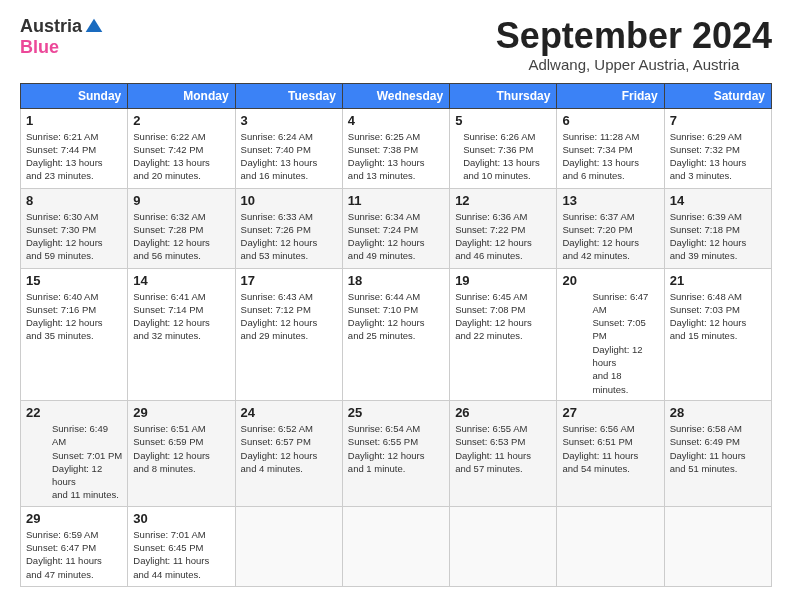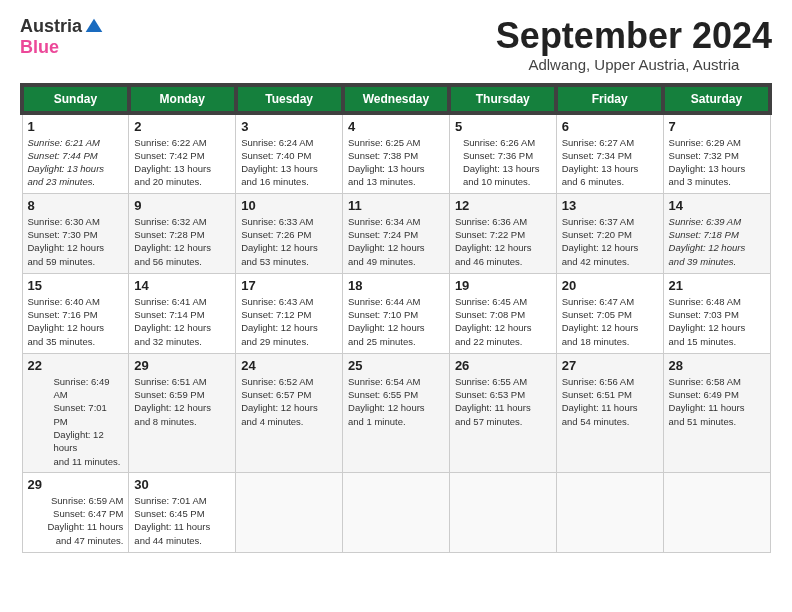--- a/index.html
+++ b/index.html
@@ -56,27 +56,27 @@
     .subtitle {
       font-size: 15px;
       color: #444;
     }
     .calendar {
       width: 100%;
       border-collapse: collapse;
       font-size: 10px;
     }
     .calendar th {
-      background-color: #15803d;
+      background-color: #3b82f6;
       color: #fff;
-      text-align: center;
+      text-align: right;
       padding: 5px 6px;
       font-size: 12px;
       font-weight: bold;
-      border: 4px solid #404040;
+      border: 1px solid #404040;
     }
     .calendar td {
       vertical-align: top;
       border: 1px solid #ccc;
       padding: 4px 5px;
       width: calc(100% / 7);
       height: 80px;
       background: #fff;
     }
     .calendar tr:nth-child(even) td {
@@ -127,21 +127,21 @@
           <th>Wednesday</th>
           <th>Thursday</th>
           <th>Friday</th>
           <th>Saturday</th>
         </tr>
     </thead>
     <tbody id="calendar-body">
     <tr>
           <td>
             <span class="day-num">1</span>
-            <div class="day-info" style="white-space: pre-line; font-style: italic;">Sunrise: 6:21 AM
+            <div class="day-info" style="white-space: pre-line;">Sunrise: 6:21 AM
 Sunset: 7:44 PM
 Daylight: 13 hours
 and 23 minutes.</div>
           </td>
           <td>
             <span class="day-num">2</span>
             <div class="day-info" style="white-space: pre-line;">Sunrise: 6:22 AM
 Sunset: 7:42 PM
 Daylight: 13 hours
 and 20 minutes.</div>
@@ -162,21 +162,21 @@
           </td>
           <td>
             <span class="day-num">5</span>
             <div class="day-info" style="white-space: pre-line; margin-left: 8px;">Sunrise: 6:26 AM
 Sunset: 7:36 PM
 Daylight: 13 hours
 and 10 minutes.</div>
           </td>
           <td>
             <span class="day-num">6</span>
-            <div class="day-info" style="white-space: pre-line;">Sunrise: 6:27 AM
+            <div class="day-info" style="white-space: pre-line;">Sunrise: 11:28 AM
 Sunset: 7:34 PM
 Daylight: 13 hours
 and 6 minutes.</div>
           </td>
           <td>
             <span class="day-num">7</span>
             <div class="day-info" style="white-space: pre-line;">Sunrise: 6:29 AM
 Sunset: 7:32 PM
 Daylight: 13 hours
 and 3 minutes.</div>
@@ -220,21 +220,21 @@
           </td>
           <td>
             <span class="day-num">13</span>
             <div class="day-info" style="white-space: pre-line;">Sunrise: 6:37 AM
 Sunset: 7:20 PM
 Daylight: 12 hours
 and 42 minutes.</div>
           </td>
           <td>
             <span class="day-num">14</span>
-            <div class="day-info" style="white-space: pre-line; font-style: italic;">Sunrise: 6:39 AM
+            <div class="day-info" style="white-space: pre-line;">Sunrise: 6:39 AM
 Sunset: 7:18 PM
 Daylight: 12 hours
 and 39 minutes.</div>
           </td>
         </tr>
         <tr>
           <td>
             <span class="day-num">15</span>
             <div class="day-info" style="white-space: pre-line;">Sunrise: 6:40 AM
 Sunset: 7:16 PM
@@ -264,21 +264,21 @@
           </td>
           <td>
             <span class="day-num">19</span>
             <div class="day-info" style="white-space: pre-line;">Sunrise: 6:45 AM
 Sunset: 7:08 PM
 Daylight: 12 hours
 and 22 minutes.</div>
           </td>
           <td>
             <span class="day-num">20</span>
-            <div class="day-info" style="white-space: pre-line;">Sunrise: 6:47 AM
+            <div class="day-info" style="white-space: pre-line; margin-left: 30px;">Sunrise: 6:47 AM
 Sunset: 7:05 PM
 Daylight: 12 hours
 and 18 minutes.</div>
           </td>
           <td>
             <span class="day-num">21</span>
             <div class="day-info" style="white-space: pre-line;">Sunrise: 6:48 AM
 Sunset: 7:03 PM
 Daylight: 12 hours
 and 15 minutes.</div>
@@ -331,21 +331,21 @@
             <span class="day-num">28</span>
             <div class="day-info" style="white-space: pre-line;">Sunrise: 6:58 AM
 Sunset: 6:49 PM
 Daylight: 11 hours
 and 51 minutes.</div>
           </td>
         </tr>
         <tr>
           <td>
             <span class="day-num">29</span>
-            <div class="day-info" style="white-space: pre-line; text-align: right;">Sunrise: 6:59 AM
+            <div class="day-info" style="white-space: pre-line;">Sunrise: 6:59 AM
 Sunset: 6:47 PM
 Daylight: 11 hours
 and 47 minutes.</div>
           </td>
           <td>
             <span class="day-num">30</span>
             <div class="day-info" style="white-space: pre-line;">Sunrise: 7:01 AM
 Sunset: 6:45 PM
 Daylight: 11 hours
 and 44 minutes.</div>

